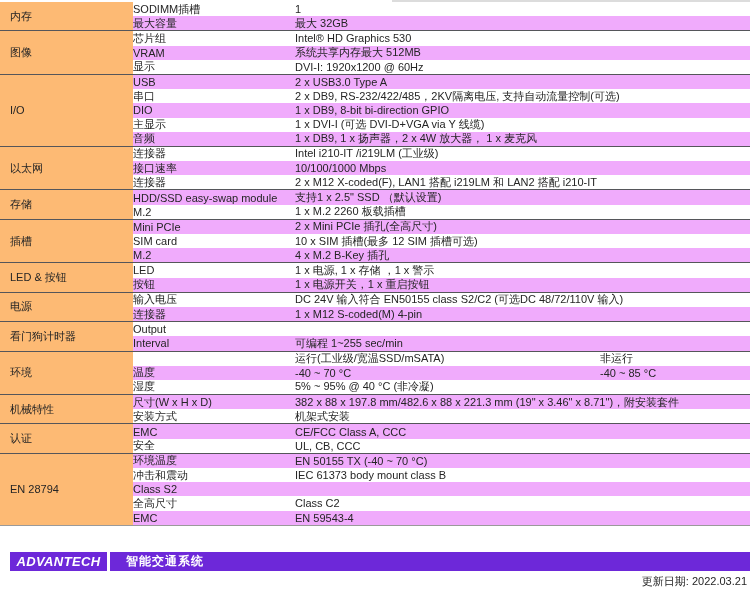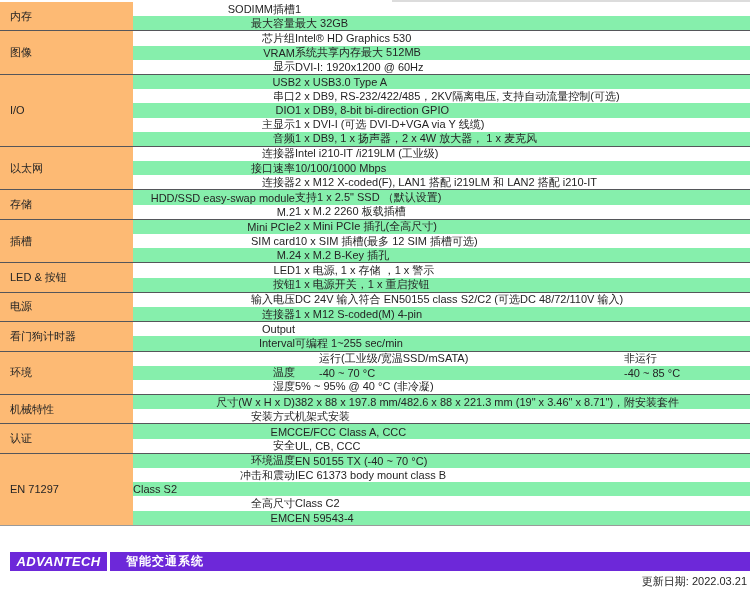--- a/index.html
+++ b/index.html
@@ -11,24 +11,24 @@
   .top-sliver{position:absolute;top:0;left:392px;width:358px;height:2px;background:#dcdcdc;}
   .spec-table{position:absolute;top:2px;left:0;width:750px;border-bottom:1px solid #9a9a9a;}
   .section{display:flex;border-top:1px solid #55565a;}
   .section:first-child{border-top:none;}
   .cat{
     width:133px;box-sizing:border-box;background:#fdba74;
     display:flex;align-items:center;padding-left:10px;flex-shrink:0;
   }
   .rows{flex:1;display:flex;flex-direction:column;min-width:0;}
   .row{display:flex;align-items:center;height:14.2px;white-space:nowrap;}
-  .row.alt{background:#86efac;}
-  .lbl{width:162px;box-sizing:border-box;flex-shrink:0;overflow:visible;text-align:right;}
+  .row.alt{background:#f0abfc;}
+  .lbl{width:162px;box-sizing:border-box;flex-shrink:0;overflow:visible;}
   .val{flex:1;min-width:0;}
-  .row.two-col .val{flex:0 0 305px;margin-left:24px;}
+  .row.two-col .val{flex:0 0 305px;}
   .val2{flex:1;}
   .footer-bar{
     position:absolute;top:552px;left:10px;right:0;height:19px;
     background:#6d28d9;display:flex;align-items:stretch;
   }
   .logo-box{
     width:97px;display:flex;align-items:center;justify-content:center;
     color:#ffffff;font-weight:bold;font-style:italic;font-size:13px;letter-spacing:0.4px;
   }
   .bar-sep{width:3px;background:#ffffff;}
@@ -224,21 +224,21 @@
           <div class="lbl">EMC</div>
           <div class="val">CE/FCC Class A, CCC</div>
         </div>
         <div class="row">
           <div class="lbl">安全</div>
           <div class="val">UL, CB, CCC</div>
         </div>
       </div>
     </div>
     <div class="section">
-      <div class="cat">EN 71297</div>
+      <div class="cat">EN 28794</div>
       <div class="rows">
         <div class="row alt">
           <div class="lbl">环境温度</div>
           <div class="val">EN 50155 TX (-40 ~ 70 °C)</div>
         </div>
         <div class="row">
           <div class="lbl">冲击和震动</div>
           <div class="val">IEC 61373 body mount class B</div>
         </div>
         <div class="row alt">

